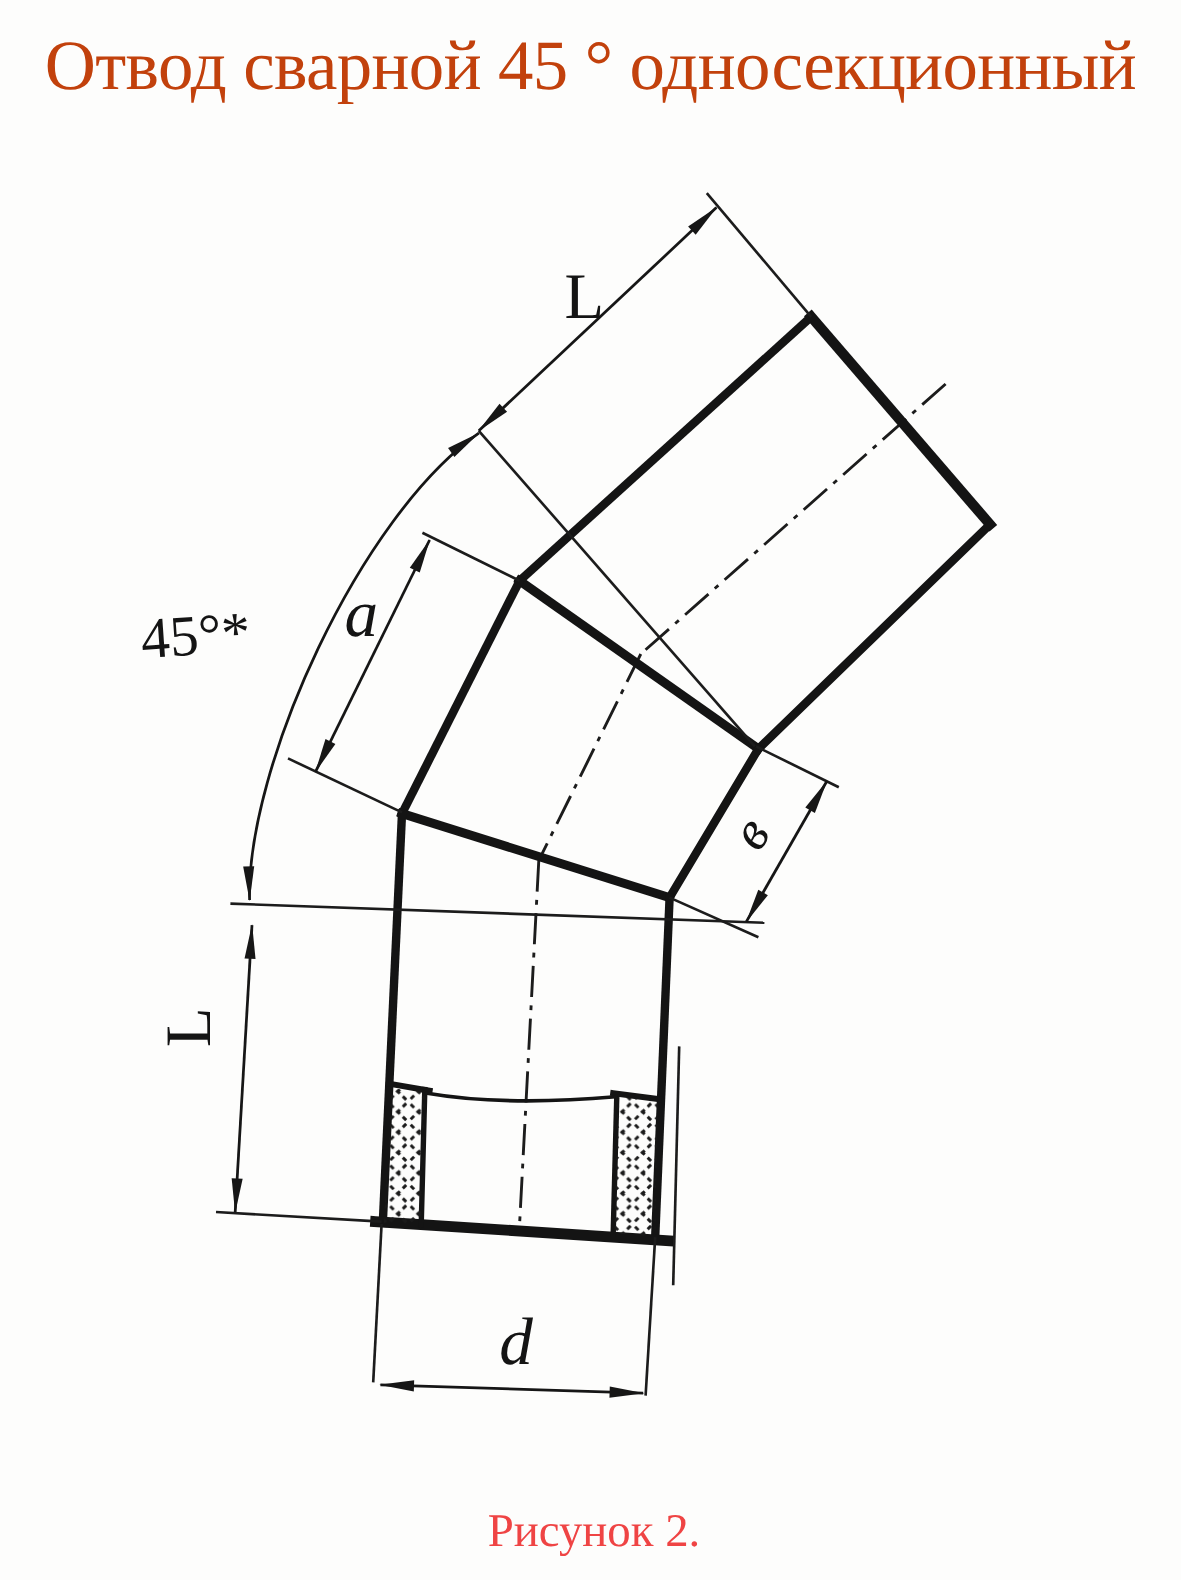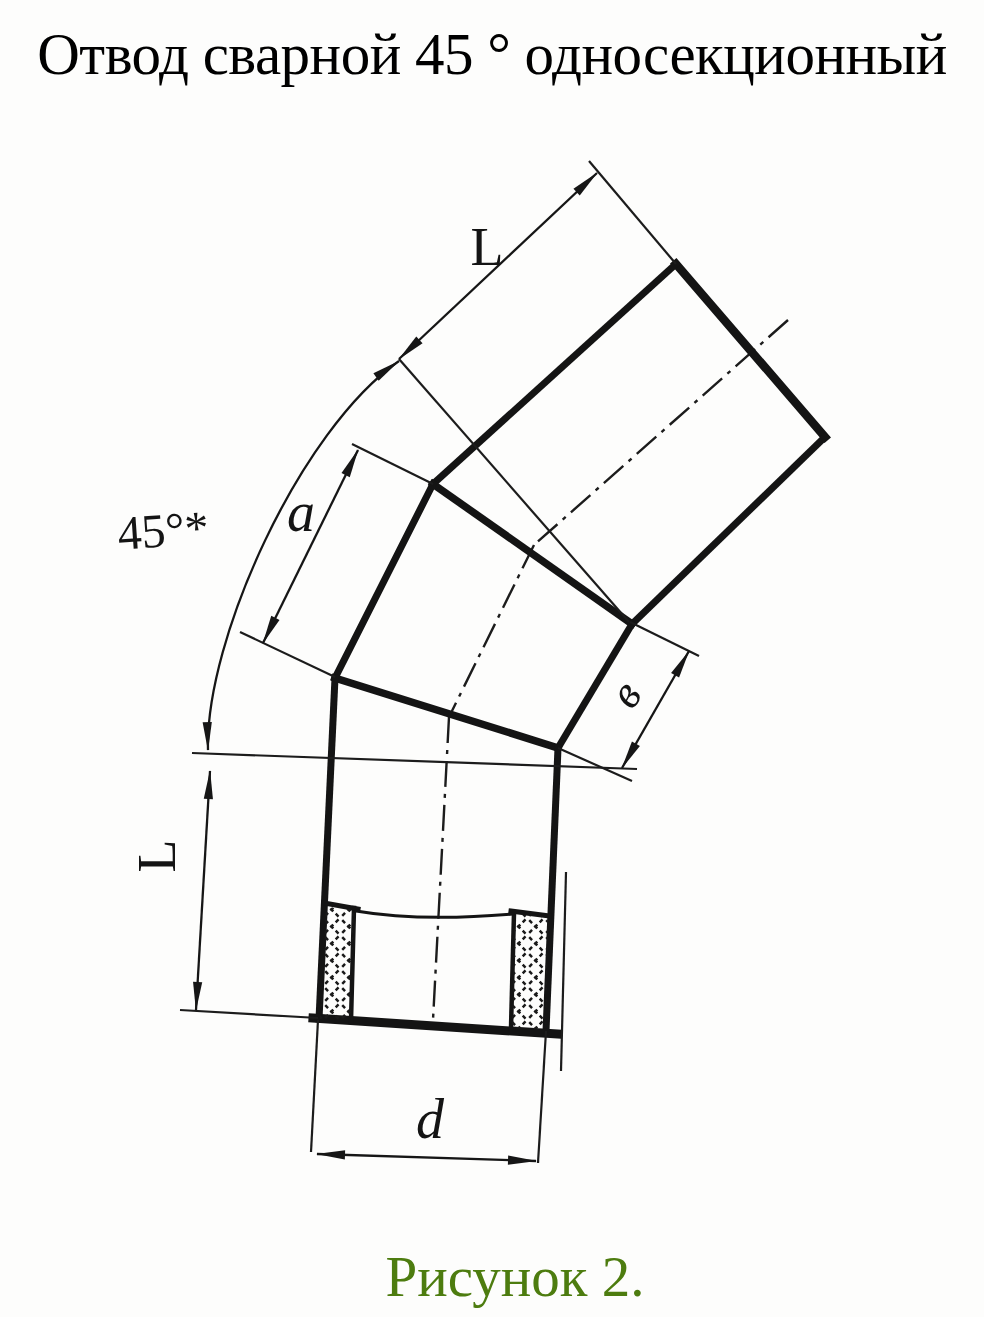--- a/index.html
+++ b/index.html
@@ -1,21 +1,21 @@
 <!DOCTYPE html>
 <html><head>
 <meta charset="utf-8">
 <style>
   html,body{margin:0;padding:0;}
   body{width:984px;height:1317px;background:#f4f4f2;font-family:"Liberation Serif","DejaVu Serif",serif;}
   .page{position:relative;width:984px;height:1317px;background:#fdfdfc;overflow:hidden;color:#161616;}
   .svg-layer{position:absolute;left:0;top:0;width:984px;height:1317px;}
   .lbl{position:absolute;transform:translate(-50%,-50%);white-space:nowrap;color:#141414;}
-  .title{position:absolute;top:20px;left:0;width:100%;text-align:center;font-size:59px;letter-spacing:-0.5px;color:#000000;}
-  .caption{position:absolute;top:1276px;left:515px;transform:translate(-50%,-50%);font-size:57px;color:#4d7c0f;}
+  .title{position:absolute;top:20px;left:0;width:100%;text-align:center;font-size:59px;letter-spacing:-0.5px;color:#c2410c;}
+  .caption{position:absolute;top:1276px;left:495px;transform:translate(-50%,-50%);font-size:39px;color:#ef4444;}
   .lbl-L-top{left:487px;top:247px;font-size:54px;}
   .lbl-a{left:301px;top:512px;font-size:56px;font-style:italic;}
   .lbl-angle{left:163px;top:530px;font-size:48px;transform:translate(-50%,-50%) rotate(-4deg);}
   .lbl-v{left:625px;top:694px;font-size:46px;font-style:italic;transform:translate(-50%,-50%) rotate(-55deg);}
   .lbl-L-left{left:157px;top:856px;font-size:54px;transform:translate(-50%,-50%) rotate(-90deg);}
   .lbl-d{left:430px;top:1119px;font-size:56px;font-style:italic;}
 </style>
 </head>
 <body>
 

